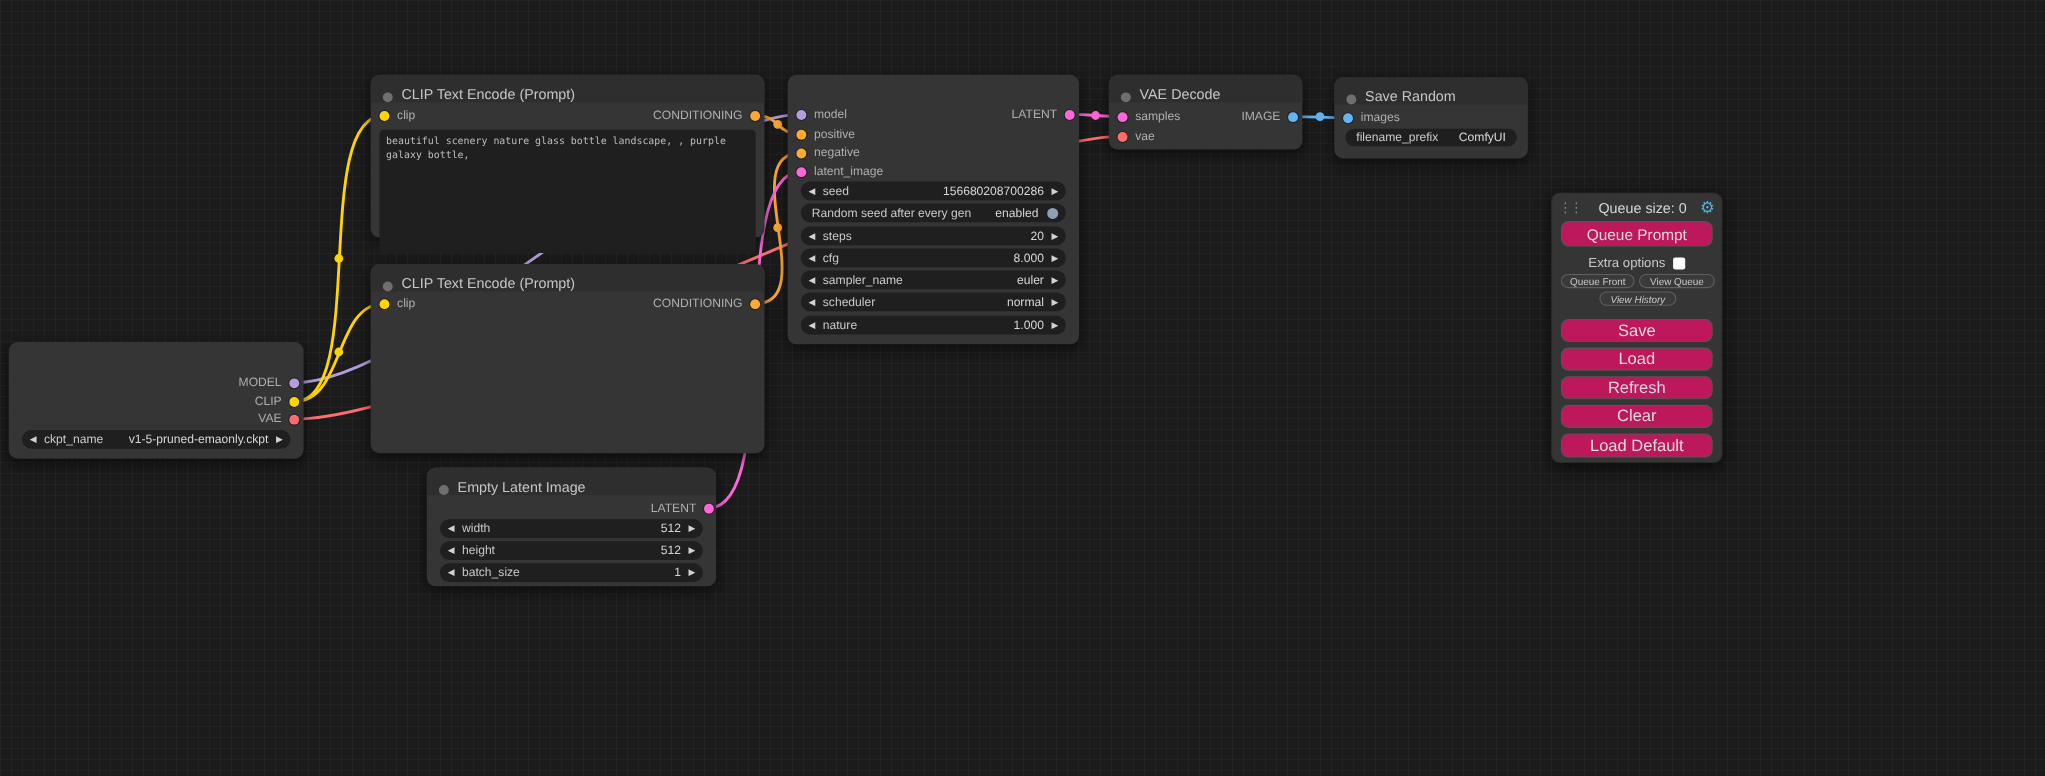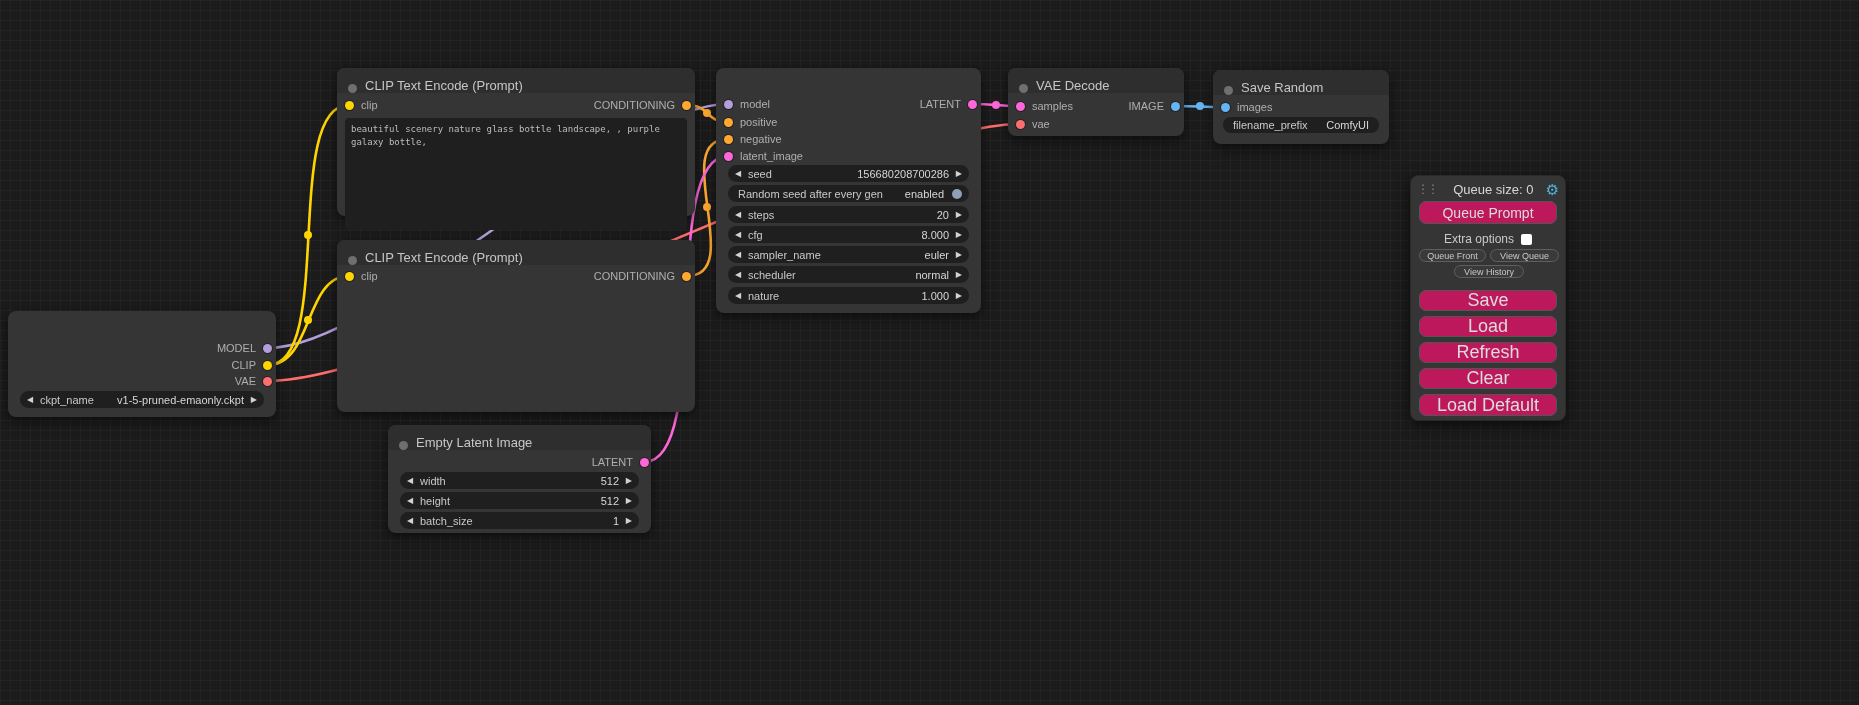--- a/index.html
+++ b/index.html
@@ -37,21 +37,21 @@
   .toggle-knob { width:10px; height:10px; border-radius:50%; background:#8ea0b5; flex:none; margin-left:5px; }
   .menu { position:absolute; z-index:3; background:#353535; border-radius:8px;
           box-shadow:0 4px 14px rgba(0,0,0,.6); border:1px solid #2a2a2a; }
   .menu-header { position:absolute; left:6px; right:6px; top:4px; height:18px;
                  display:flex; align-items:center; color:#d6d6d6; font-size:13px; }
   .drag-dots { color:#8a8a8a; font-size:12px; letter-spacing:-2px; margin-right:4px; cursor:grab; }
   .queue-size { flex:1; text-align:center; }
   .gear { color:#4fb3d9; font-size:15px; cursor:pointer; line-height:1; }
   .btn { position:absolute; display:flex; align-items:center; justify-content:center;
          background:#be185d; border:1px solid #555; border-radius:7px; color:#dcdcdc; cursor:pointer; }
-  .btn.big { left:8px; right:8px; height:21px; font-size:18px; }
+  .btn.big { left:8px; right:8px; height:21px; font-size:15px; }
   .btn.queue { left:8px; right:8px; height:23px; font-size:14px; }
   .pill-btn { position:absolute; height:13px; border-radius:8px; background:#3a3a3a;
               border:1px solid #5f5f5f; color:#c9c9c9; font-size:9px;
               display:flex; align-items:center; justify-content:center; cursor:pointer; }
   .extra-row { position:absolute; left:0; right:0; display:flex; align-items:center;
                justify-content:center; gap:7px; color:#c9c9c9; font-size:12px; }
   .checkbox { width:11px; height:11px; background:#ffffff; border-radius:2px; cursor:pointer; }
 </style>
 </head>
 <body>
@@ -262,19 +262,19 @@
     <span class="queue-size">Queue size: 0</span>
     <span class="gear">⚙</span>
   </div>
   <div class="btn queue" style="top:25px">Queue Prompt</div>
   <div class="extra-row" style="top:56px">
     <span>Extra options</span>
     <span class="checkbox"></span>
   </div>
   <div class="pill-btn" style="top:73px;left:8px;width:67px;">Queue Front</div>
   <div class="pill-btn" style="top:73px;left:79px;width:69px;">View Queue</div>
-  <div class="pill-btn" style="top:89px;left:43px;width:70px;">View History</div>
+  <div class="pill-btn" style="top:89px;left:43px;width:70px;font-style:italic;">View History</div>
   <div class="btn big" style="top:114px">Save</div>
   <div class="btn big" style="top:140px">Load</div>
   <div class="btn big" style="top:166px">Refresh</div>
   <div class="btn big" style="top:192px">Clear</div>
   <div class="btn big" style="top:218px;height:22px;">Load Default</div>
 </div>
 
 </body></html>

